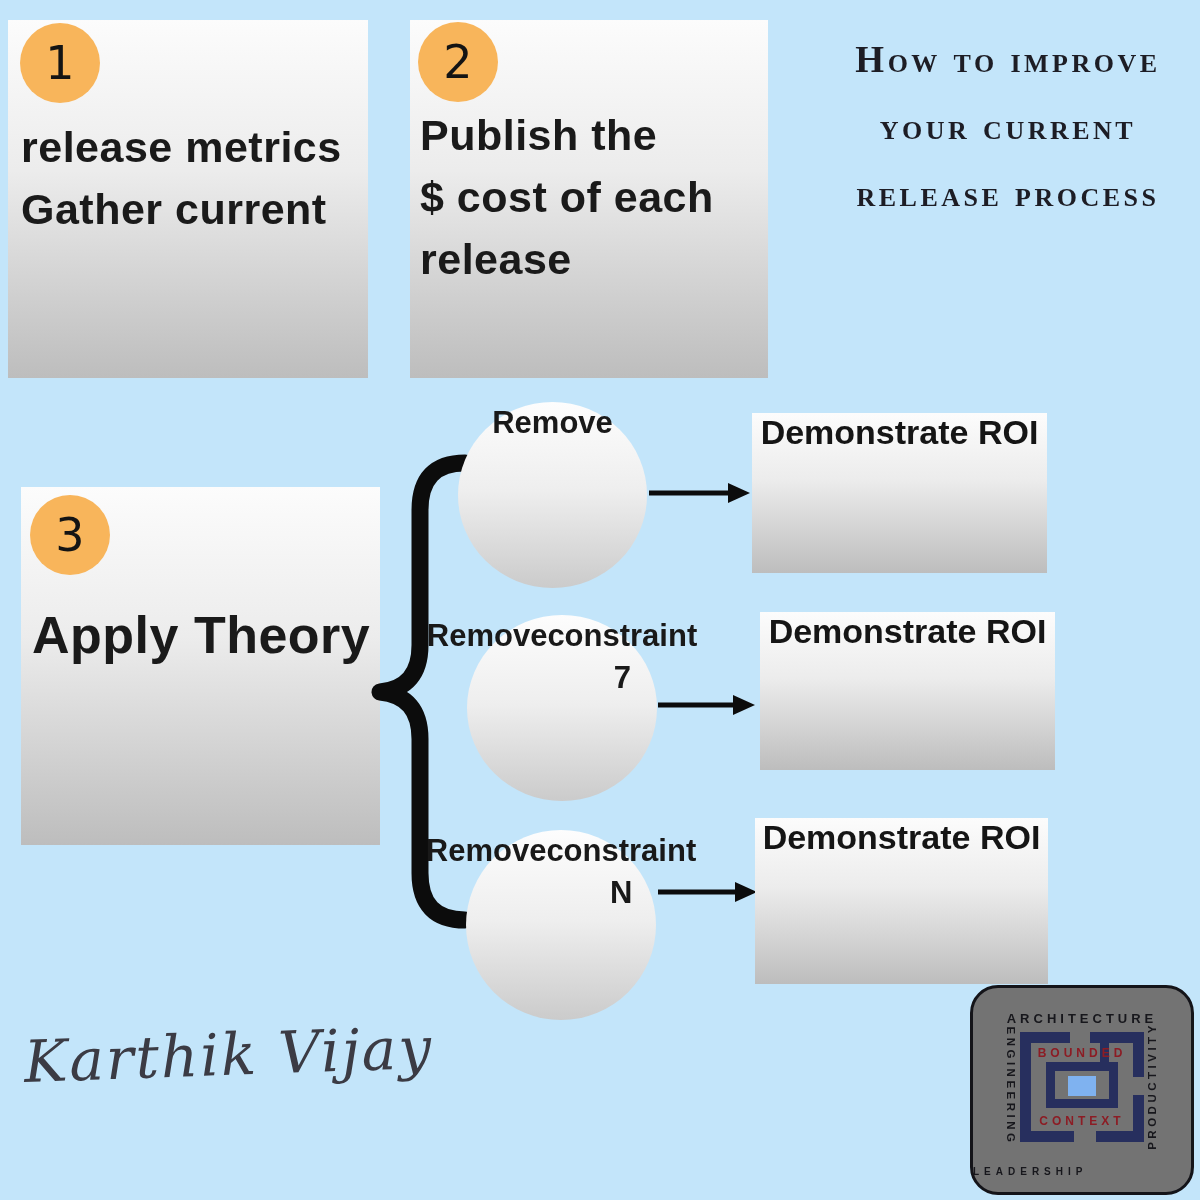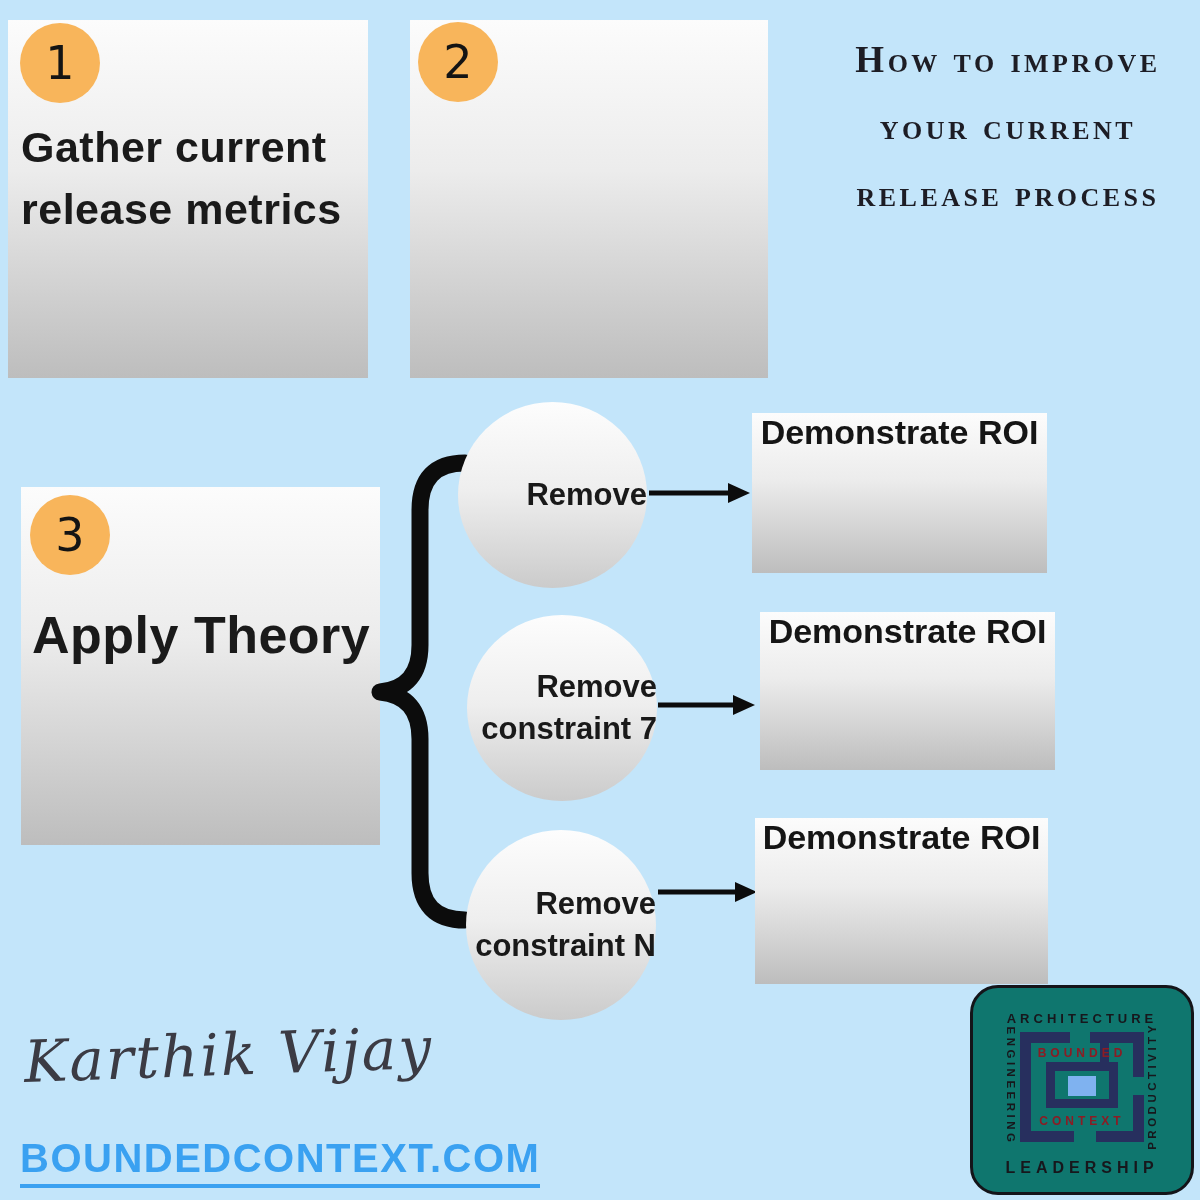--- a/index.html
+++ b/index.html
@@ -47,21 +47,21 @@
   .main-title{
     position:absolute;left:808px;top:26px;width:400px;text-align:center;
     font-family:"Liberation Serif", serif;font-variant:small-caps;
     font-weight:700;font-size:37px;line-height:67px;letter-spacing:3.5px;
     color:#1d1d25;
   }
   
   .bubble{
     position:absolute;border-radius:50%;
     background:linear-gradient(to bottom,#fdfdfd 0%,#eeeeee 48%,#cbcbcb 100%);
-    display:flex;flex-direction:column;align-items:flex-end;justify-content:center;
+    display:flex;align-items:flex-start;justify-content:center;
     text-align:center;font-weight:700;font-size:31px;line-height:42px;color:#191919;
   }
   .bubble1{left:458px;top:402px;width:189px;height:186px;}
   .bubble2{left:467px;top:615px;width:190px;height:186px;}
   .bubble3{left:466px;top:830px;width:190px;height:190px;}
   
   .roi-box{
     display:flex;align-items:flex-start;justify-content:center;
     font-size:34px;font-weight:700;color:#151515;text-align:center;
   }
@@ -79,48 +79,53 @@
   }
   .website{
     position:absolute;left:20px;top:1136px;
     font-size:40px;font-weight:700;letter-spacing:1.5px;
     color:var(--site-blue);border-bottom:4px solid var(--site-blue);
     padding-bottom:3px;text-decoration:none;cursor:pointer;
   }
   
   .logo{
     position:absolute;left:970px;top:985px;width:224px;height:210px;
-    background:#0f766e;border:3px solid #141419;border-radius:28px;
+    background:#737373;border:3px solid #141419;border-radius:28px;
     box-sizing:border-box;
   }
   .logo-word{
     position:absolute;color:#17171c;font-weight:700;white-space:nowrap;
   }
   .logo-top{left:0;right:0;top:23px;text-align:center;font-size:13px;letter-spacing:4px;}
-  .logo-bottom{left:0;right:0;bottom:15px;text-align:center;font-size:16px;letter-spacing:5px;}
+  .logo-bottom{left:0;right:0;bottom:15px;font-size:10px;letter-spacing:5px;}
   .logo-left{width:160px;left:-42px;top:92px;text-align:center;font-size:11.5px;letter-spacing:3.5px;transform:rotate(90deg);}
   .logo-right{width:170px;left:94px;top:92px;text-align:center;font-size:11.5px;letter-spacing:3.5px;transform:rotate(-90deg);}
   .maze-svg{position:absolute;left:47px;top:44px;}
   .maze-word{font-family:"Liberation Sans", sans-serif;font-weight:700;fill:var(--maze-red);}
 </style>
 </head>
 <body>
 
 <div class="canvas">
 
   <div class="gbox step-box step1">
     <div class="num-circle">1</div>
     <div class="step-text">
+      <div>release metrics</div>
       <div>Gather current</div>
-      <div>release metrics</div>
     </div>
   </div>
 
   <div class="gbox step-box step2">
     <div class="num-circle">2</div>
+    <div class="step-text">
+      <div>Publish the</div>
+      <div>$ cost of each</div>
+      <div>release</div>
+    </div>
   </div>
 
   <div class="main-title">
     <div>How to improve</div>
     <div>your current</div>
     <div>release process</div>
   </div>
 
   <div class="gbox step-box step3">
     <div class="num-circle">3</div>
@@ -165,21 +170,20 @@
     <span>Demonstrate ROI</span>
   </div>
   <div class="gbox roi-box roi2">
     <span>Demonstrate ROI</span>
   </div>
   <div class="gbox roi-box roi3">
     <span>Demonstrate ROI</span>
   </div>
 
   <div class="signature">Karthik Vijay</div>
-  <a class="website">BOUNDEDCONTEXT.COM</a>
 
   <div class="logo">
     <div class="logo-word logo-top">ARCHITECTURE</div>
     <div class="logo-word logo-left">ENGINEERING</div>
     <div class="logo-word logo-right">PRODUCTIVITY</div>
     <div class="logo-word logo-bottom">LEADERSHIP</div>
     <svg class="maze-svg" width="124" height="110" viewBox="0 0 124 110" xmlns="http://www.w3.org/2000/svg">
 
       <g>
         <rect x="0" y="0" width="11" height="110" fill="#272f5e"></rect>

